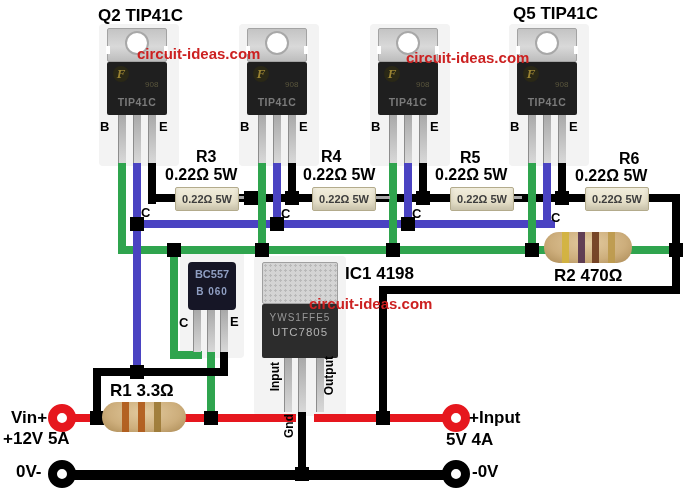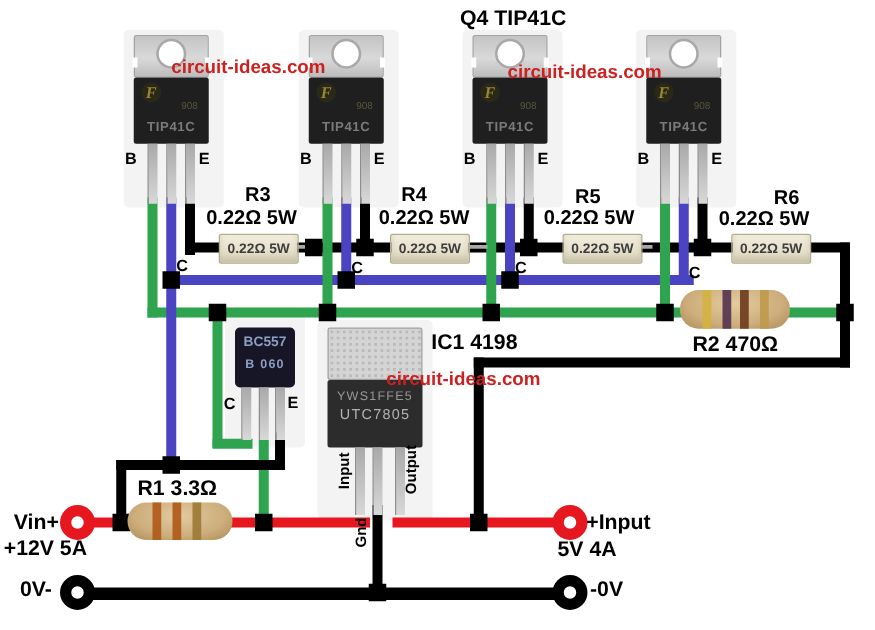--- a/index.html
+++ b/index.html
@@ -221,21 +221,22 @@
     <div class="band" style="left:34px;background:#57344f"></div>
     <div class="band" style="left:48px;background:#6f3c1f"></div>
     <div class="band" style="left:64px;background:#bd9a4d"></div>
   </div>
 
   <div class="term red" style="left:48px;top:404px"></div>
   <div class="term blk" style="left:48px;top:460px"></div>
   <div class="term red" style="left:442px;top:404px"></div>
   <div class="term blk" style="left:442px;top:460px"></div>
 
-  <div class="lbl t17" style="left:368px;top:5px">Q4 TIP41C</div>
+  <div class="lbl t17" style="left:98px;top:6px">Q2 TIP41C</div>
+  <div class="lbl t17" style="left:513px;top:4px">Q5 TIP41C</div>
 
   <div class="wm" style="left:137px;top:45px">circuit-ideas.com</div>
   <div class="wm" style="left:406px;top:49px">circuit-ideas.com</div>
   <div class="wm" style="left:309px;top:295px">circuit-ideas.com</div>
 
   <div class="lbl t13" style="left:100px;top:119px">B</div>
   <div class="lbl t13" style="left:159px;top:119px">E</div>
   <div class="lbl t13" style="left:240px;top:119px">B</div>
   <div class="lbl t13" style="left:299px;top:119px">E</div>
   <div class="lbl t13" style="left:371px;top:119px">B</div>

